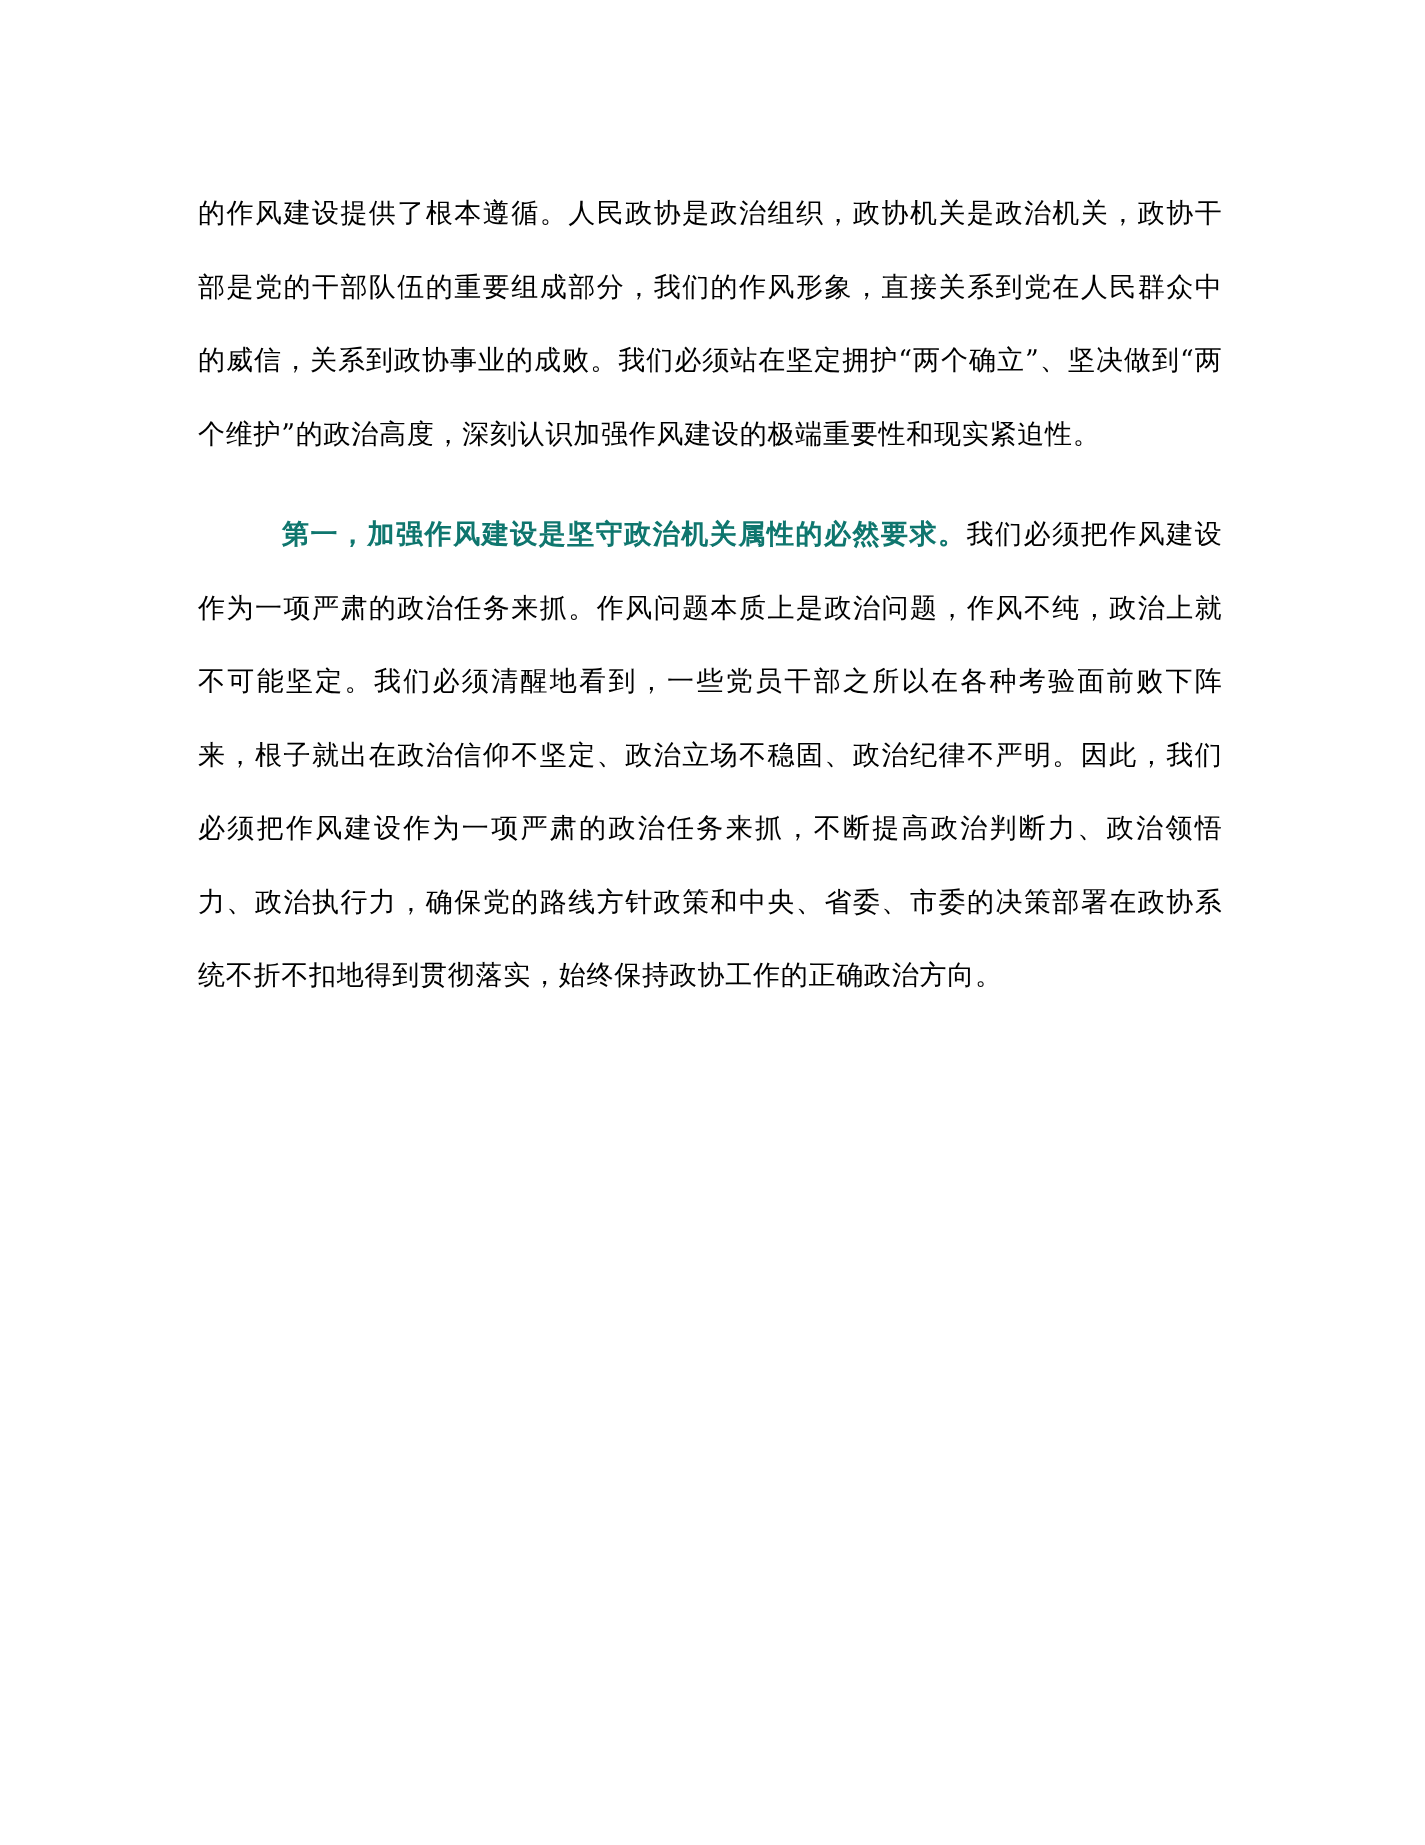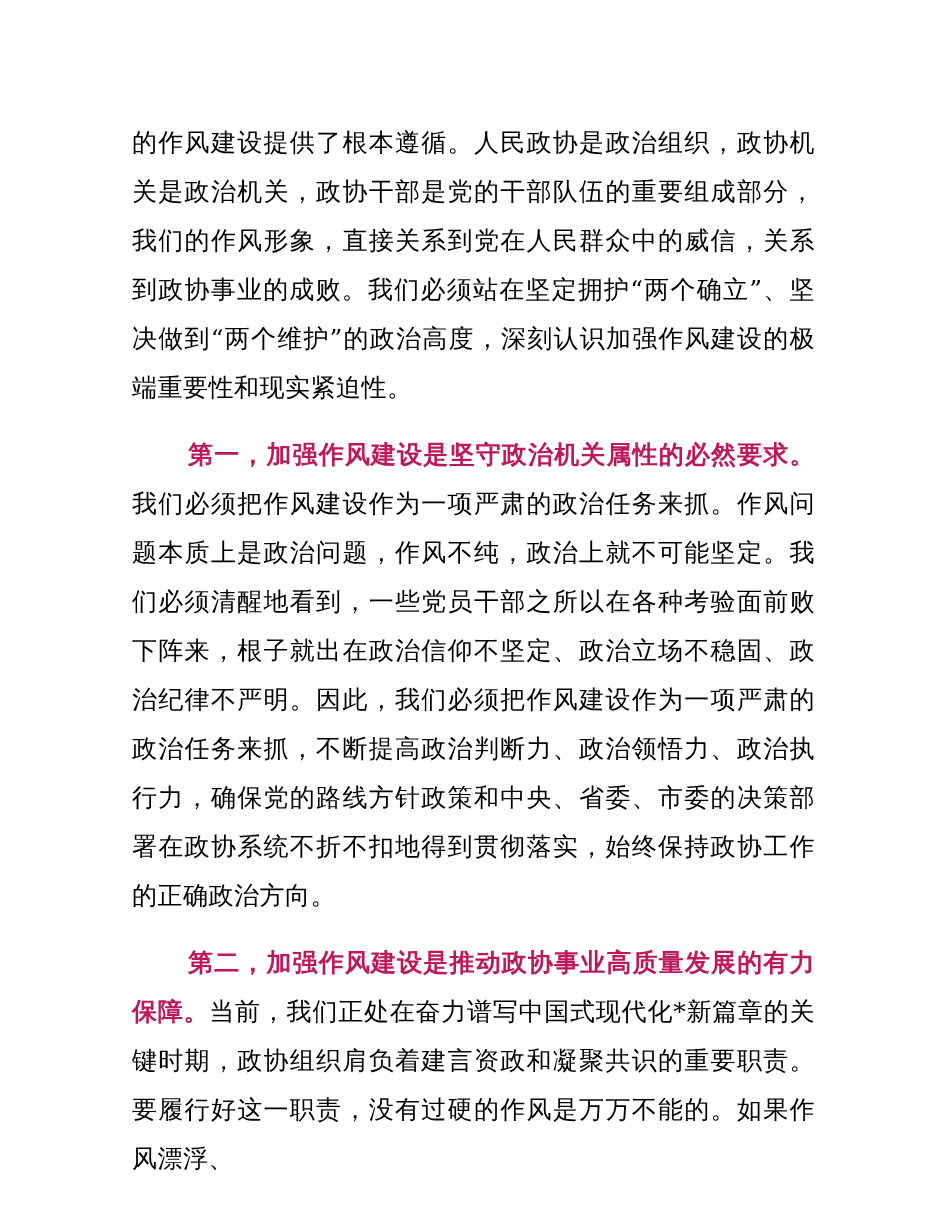--- a/index.html
+++ b/index.html
@@ -17,45 +17,44 @@
   }
   .content {
     position: absolute;
     left: 132px;
     top: 118px;
     width: 683px;
   }
   p.body-para {
     margin: 0;
     padding: 0;
-    font-size: 25px;
+    font-size: 18px;
     line-height: 49px;
     color: #000000;
     text-align: justify;
     letter-spacing: 0.5px;
     font-weight: 400;
   }
   p.body-para + p.body-para {
     margin-top: 18px;
   }
   p.indented {
     text-indent: 56px;
   }
   .lead {
     font-weight: 700;
     font-family: "DejaVu Sans", sans-serif;
-    color: #be185d;
+    color: #0f766e;
   }
 </style>
 </head>
 <body>
 
 <div class="page">
   <div class="content">
 
     <p class="body-para"><span>的作风建设提供了根本遵循。人民政协是政治组织，政协机关是政治机关，政协干部是党的干部队伍的重要组成部分，我们的作风形象，直接关系到党在人民群众中的威信，关系到政协事业的成败。我们必须站在坚定拥护“两个确立”、坚决做到“两个维护”的政治高度，深刻认识加强作风建设的极端重要性和现实紧迫性。</span></p>
 
     <p class="body-para indented"><span class="lead">第一，加强作风建设是坚守政治机关属性的必然要求。</span><span>我们必须把作风建设作为一项严肃的政治任务来抓。作风问题本质上是政治问题，作风不纯，政治上就不可能坚定。我们必须清醒地看到，一些党员干部之所以在各种考验面前败下阵来，根子就出在政治信仰不坚定、政治立场不稳固、政治纪律不严明。因此，我们必须把作风建设作为一项严肃的政治任务来抓，不断提高政治判断力、政治领悟力、政治执行力，确保党的路线方针政策和中央、省委、市委的决策部署在政协系统不折不扣地得到贯彻落实，始终保持政协工作的正确政治方向。</span></p>
 
-    <p class="body-para indented"><span class="lead">第二，加强作风建设是推动政协事业高质量发展的有力保障。</span><span>当前，我们正处在奋力谱写中国式现代化*新篇章的关键时期，政协组织肩负着建言资政和凝聚共识的重要职责。要履行好这一职责，没有过硬的作风是万万不能的。如果作风漂浮、</span></p>
 
   </div>
 </div>
 
 </body></html>

